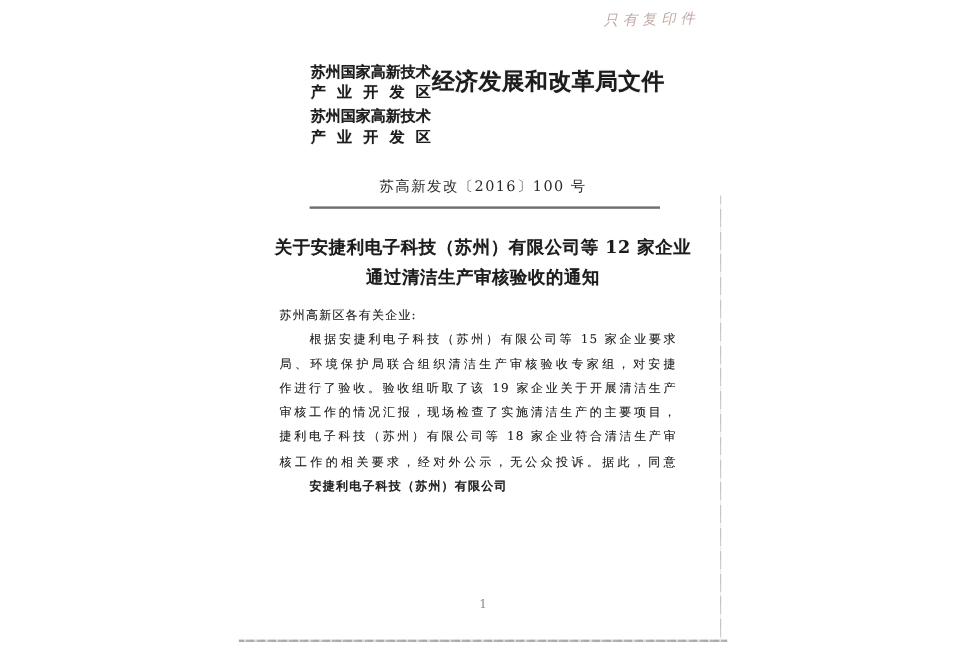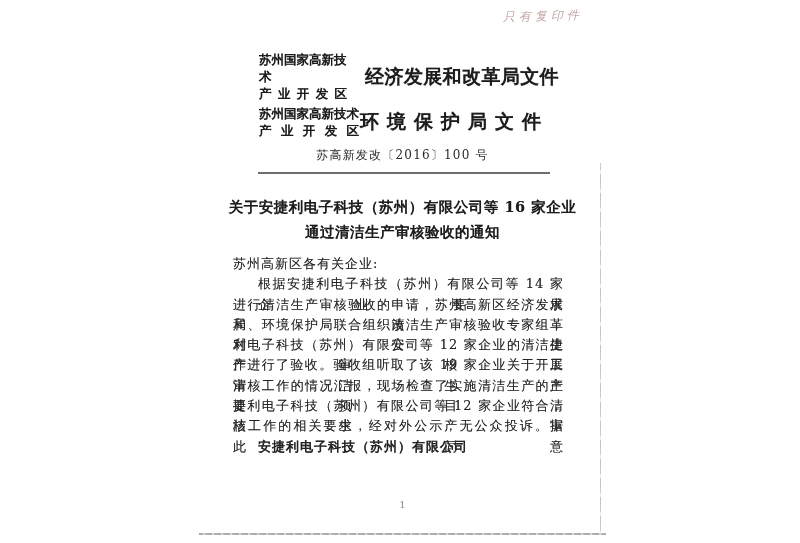--- a/index.html
+++ b/index.html
@@ -14,32 +14,32 @@
   }
   
   .letterhead{position:absolute;left:259px;top:51px;width:300px;}
   .lh-row{display:flex;align-items:center;}
   .lh-row2{margin-top:3px;}
   .agency-small{width:100px;font-weight:bold;font-size:12.5px;line-height:17px;
     text-shadow:0 0 .6px rgba(40,40,40,.5);}
   .agency-small .l2{text-align:justify;text-align-last:justify;}
   .agency-large{font-weight:bold;font-size:19px;white-space:nowrap;
     text-shadow:0 0 .7px rgba(40,40,40,.5);}
-  .agency-large.econ{letter-spacing:.4px;margin-left:18px;}
+  .agency-large.econ{letter-spacing:.4px;margin-left:1px;}
   .agency-large.env{letter-spacing:8px;margin-left:1px;}
   
   .docnum{position:absolute;left:200px;top:147px;width:405px;text-align:center;
     font-size:12px;letter-spacing:1.2px;color:#2a2a2a;}
   .rule{position:absolute;left:258px;top:172px;width:292px;height:2px;background:#6e6e6e;}
   
   .title{position:absolute;left:200px;top:195px;width:405px;text-align:center;
     font-weight:bold;font-size:14.5px;line-height:24.5px;letter-spacing:.5px;
     text-shadow:0 0 .6px rgba(40,40,40,.45);}
   
-  .bodyblock{position:absolute;left:233px;top:254px;width:331px;font-size:13px;
+  .bodyblock{position:absolute;left:233px;top:254px;width:331px;font-size:10px;
     letter-spacing:1px;color:#242424;text-shadow:0 0 .5px rgba(40,40,40,.4);}
   .bodyline{height:20.3px;line-height:20.3px;}
   .just{text-align:justify;text-align-last:justify;}
   .indent{padding-left:25px;}
   .company{font-weight:bold;padding-left:25px;}
   
   .pagenum{position:absolute;left:200px;top:499px;width:405px;text-align:center;
     font-size:10px;color:#8a8a8a;}
   
   .edge-bottom{position:absolute;left:199px;top:533px;width:407px;height:2px;opacity:.75;
@@ -60,42 +60,39 @@
         <div class="l1">苏州国家高新技术</div>
         <div class="l2">产业开发区</div>
       </div>
       <div class="agency-large econ">经济发展和改革局文件</div>
     </div>
     <div class="lh-row lh-row2">
       <div class="agency-small">
         <div class="l1">苏州国家高新技术</div>
         <div class="l2">产业开发区</div>
       </div>
-      <div class="agency-large env">环境保护局文件</div>
     </div>
   </div>
 
   <div class="docnum">苏高新发改〔2016〕100 号</div>
 
   <div class="rule"></div>
 
   <div class="title">
-    <div>关于安捷利电子科技（苏州）有限公司等 16 家企业</div>
+    <div>关于安捷利电子科技（苏州）有限公司等 12 家企业</div>
     <div>通过清洁生产审核验收的通知</div>
   </div>
 
   <div class="bodyblock">
     <div class="bodyline">苏州高新区各有关企业:</div>
-    <div class="bodyline just indent">根据安捷利电子科技（苏州）有限公司等 14 家企业要求</div>
-    <div class="bodyline just">进行清洁生产审核验收的申请，苏州高新区经济发展和改革</div>
+    <div class="bodyline just indent">根据安捷利电子科技（苏州）有限公司等 15 家企业要求</div>
     <div class="bodyline just">局、环境保护局联合组织清洁生产审核验收专家组，对安捷</div>
-    <div class="bodyline just">利电子科技（苏州）有限公司等 12 家企业的清洁生产审核工</div>
     <div class="bodyline just">作进行了验收。验收组听取了该 19 家企业关于开展清洁生产</div>
     <div class="bodyline just">审核工作的情况汇报，现场检查了实施清洁生产的主要项目，</div>
-    <div class="bodyline just">捷利电子科技（苏州）有限公司等 12 家企业符合清洁生产审</div>
+    <div class="bodyline just">捷利电子科技（苏州）有限公司等 18 家企业符合清洁生产审</div>
     <div class="bodyline just">核工作的相关要求，经对外公示，无公众投诉。据此，同意</div>
     <div class="bodyline company">安捷利电子科技（苏州）有限公司</div>
   </div>
 
   <div class="pagenum">1</div>
 
   <div class="edge-bottom"></div>
   <div class="edge-right"></div>
 
 </div>

